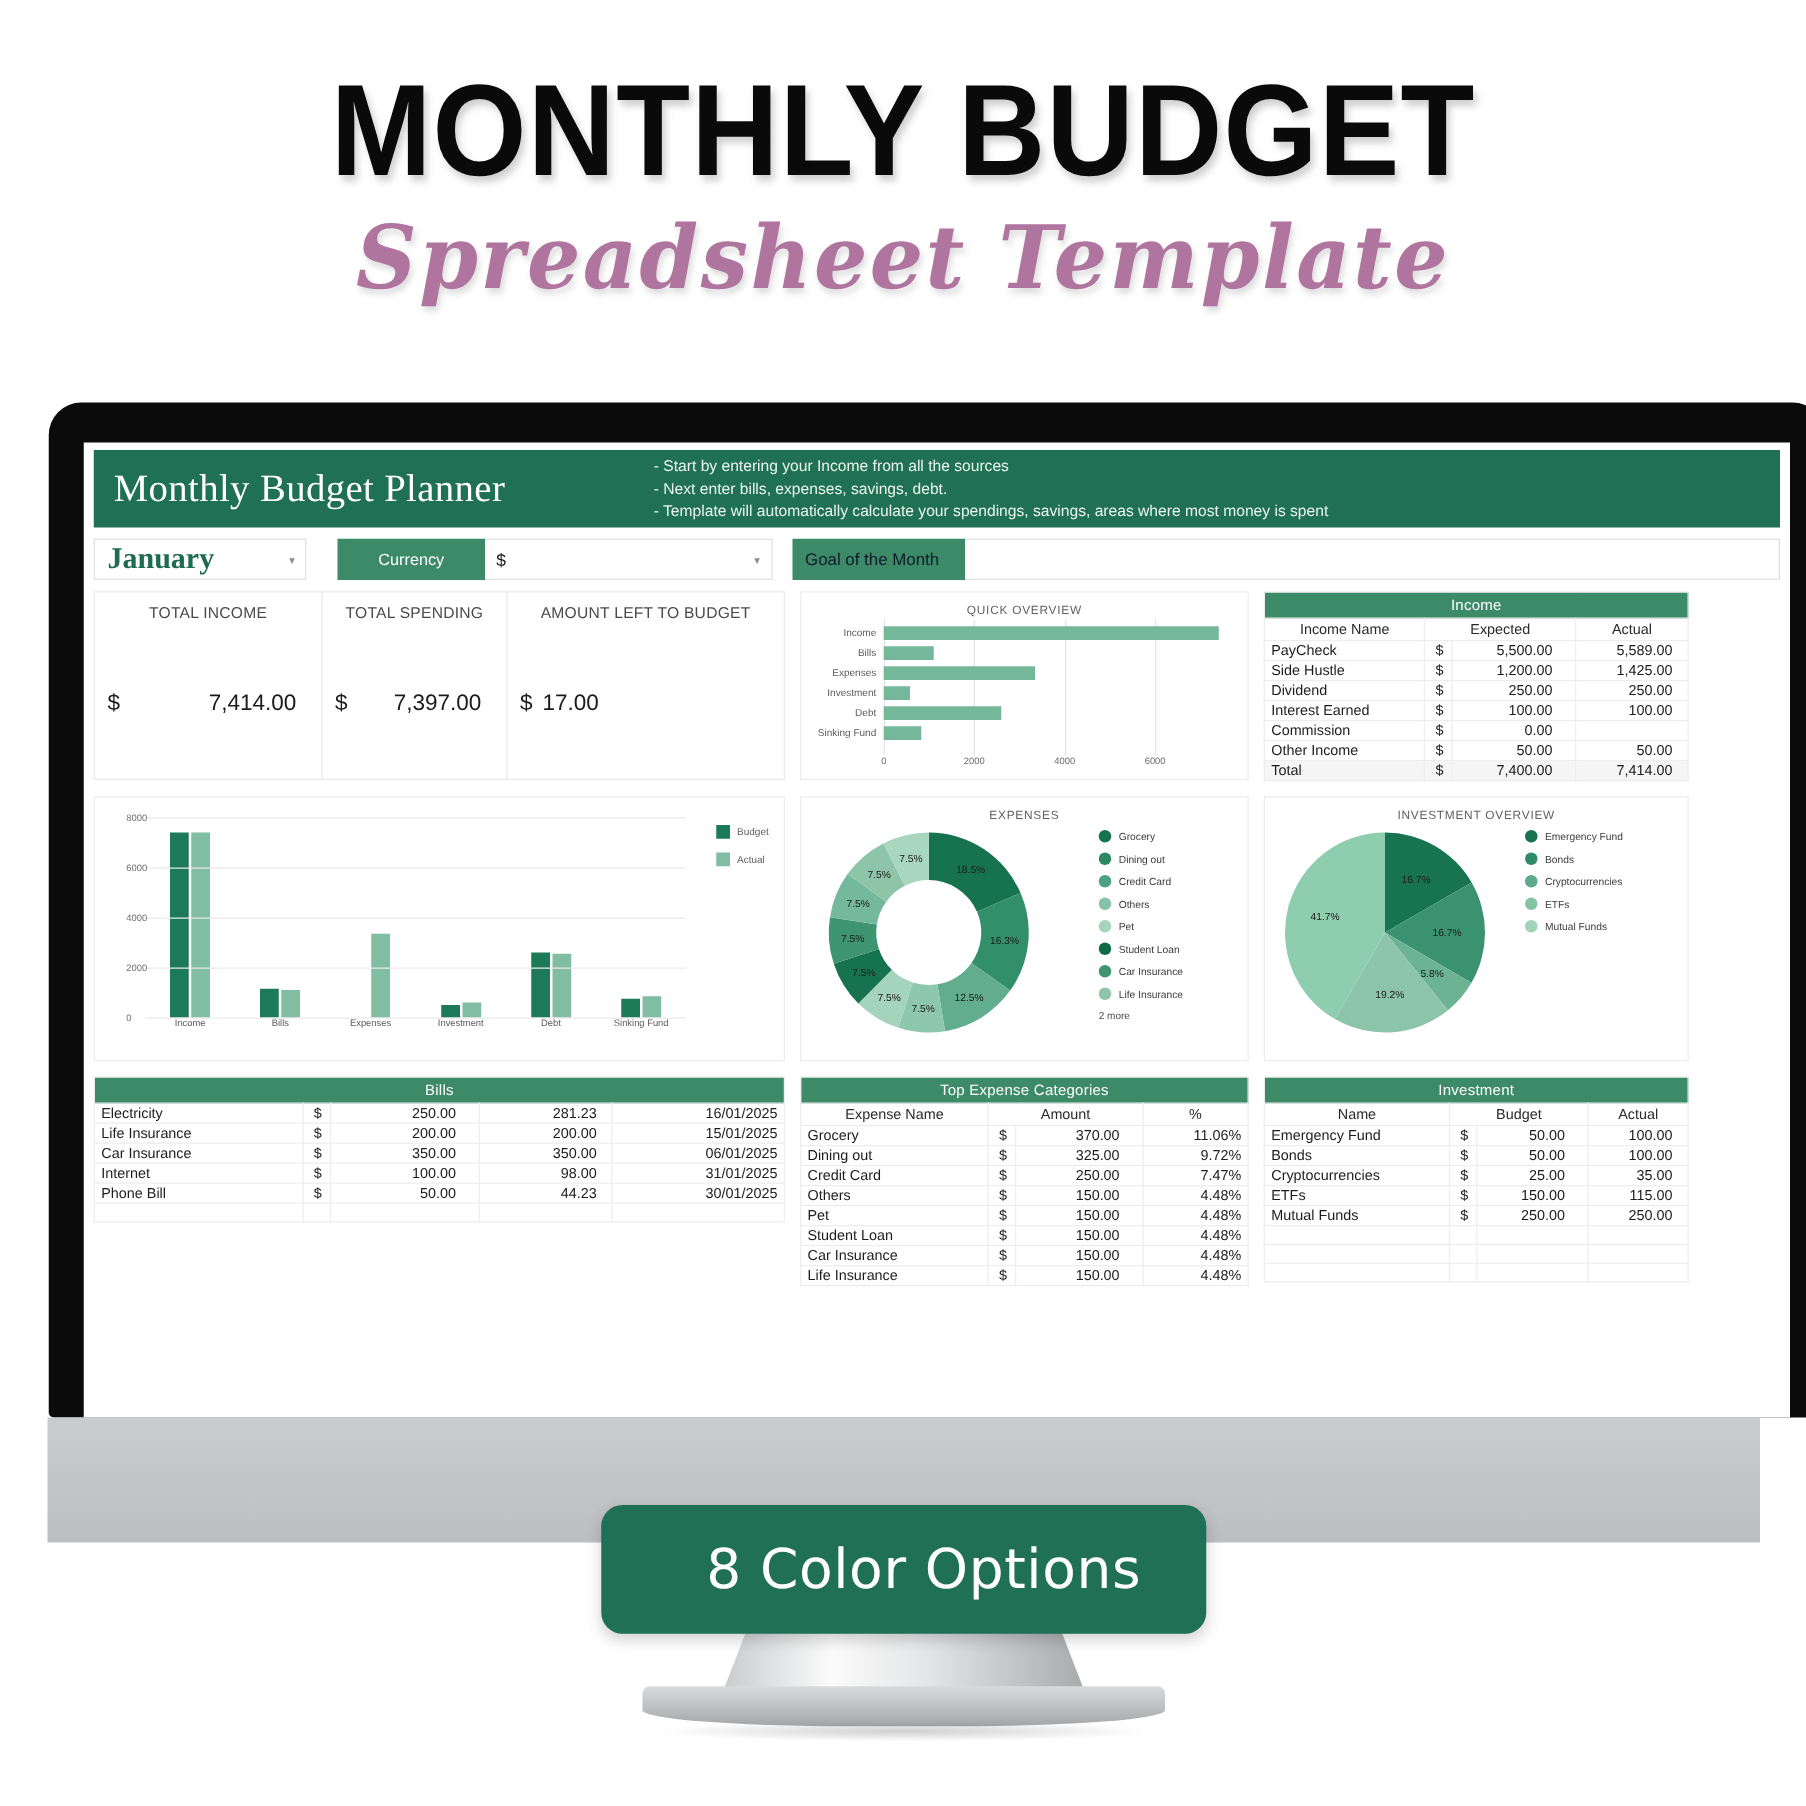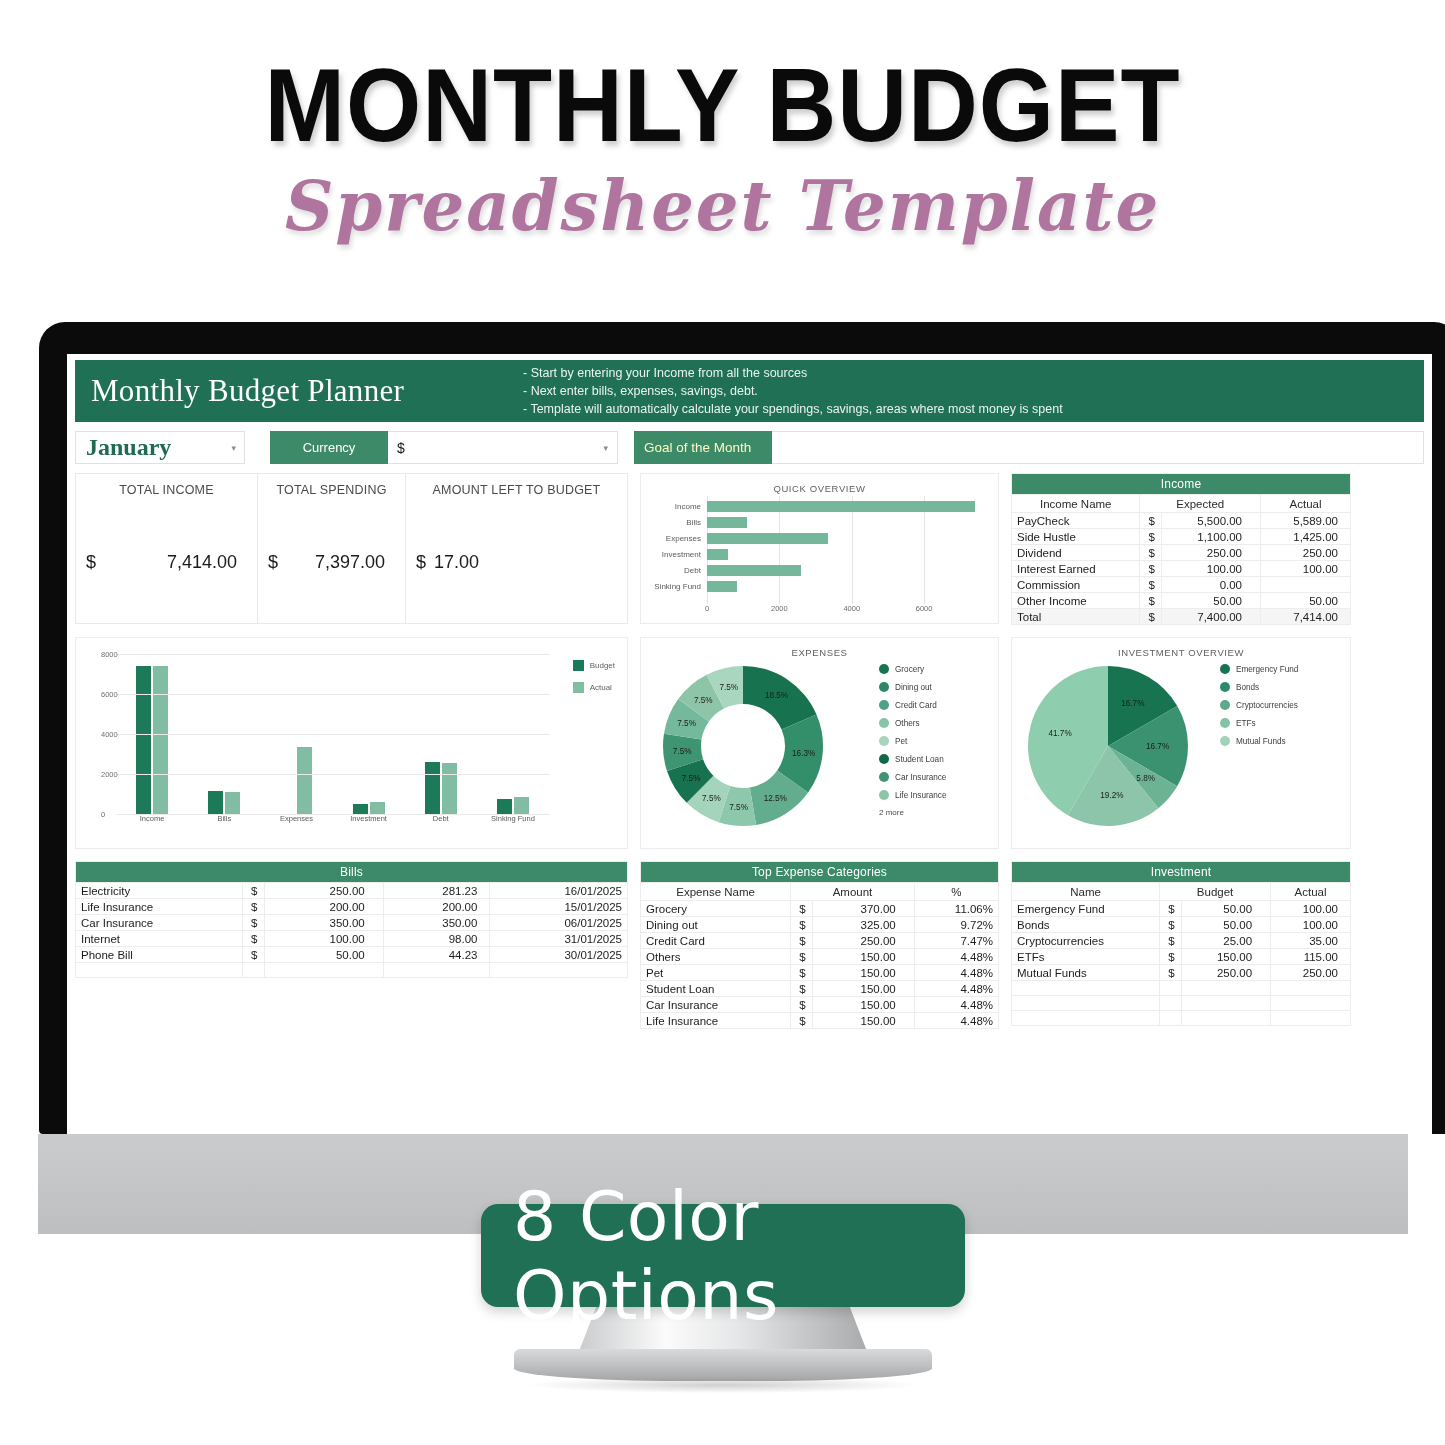--- a/index.html
+++ b/index.html
@@ -98,21 +98,21 @@
     width: 484px;
     height: 103px;
     background: #1f7054;
     border-radius: 17px;
     display: flex; align-items: center; justify-content: center;
     box-shadow: 0 5px 12px rgba(0,0,0,0.18);
     z-index: 5;
   }
   .badge span {
     color: #ffffff;
-    font-size: 68px;
+    font-size: 44px;
     font-weight: 400;
     letter-spacing: 0.5px;
     font-family: "DejaVu Sans", sans-serif;
     margin-left: 32px;
   }
 
   
   .sheet { padding: 6px 8px 0 8px; font-size: 10px; color: #222; }
 
   .sheet-header {
@@ -147,21 +147,21 @@
   .curr-tag {
     width: 118px; background: #3d8a69; color: #fff; display:flex; align-items:center; justify-content:center;
     font-size: 13px;
   }
   .curr-val {
     width: 230px; border: 1px solid #e3dfe2; border-left: none; background:#fff;
     display:flex; align-items:center; justify-content:space-between; padding: 0 9px 0 9px; font-size: 14px; color:#1a1a1a;
   }
   .spacer-b { width: 16px; }
   .goal-tag {
-    width: 138px; background:#3d8a69; color:#fef9c3; display:flex; align-items:center; justify-content:flex-start;
+    width: 138px; background:#3d8a69; color:#0f172a; display:flex; align-items:center; justify-content:flex-start;
     padding-left: 10px; font-size: 13.5px;
   }
   .goal-val { flex: 1; border: 1px solid #e3dfe2; border-left:none; background:#fff; }
 
   
   .row { display: flex; gap: 12px; margin-bottom: 12px; }
   .col-left  { width: 553px; }
   .col-mid   { width: 359px; }
   .col-right { width: 340px; }
 
@@ -365,21 +365,21 @@
             <tbody id="income-body">
                 <tr>
                   <td class="name">PayCheck</td>
                   <td class="cur">$</td>
                   <td class="num">5,500.00</td>
                   <td class="num2">5,589.00</td>
                 </tr>
                 <tr>
                   <td class="name">Side Hustle</td>
                   <td class="cur">$</td>
-                  <td class="num">1,100.00</td>
+                  <td class="num">1,200.00</td>
                   <td class="num2">1,425.00</td>
                 </tr>
                 <tr>
                   <td class="name">Dividend</td>
                   <td class="cur">$</td>
                   <td class="num">250.00</td>
                   <td class="num2">250.00</td>
                 </tr>
                 <tr>
                   <td class="name">Interest Earned</td>

